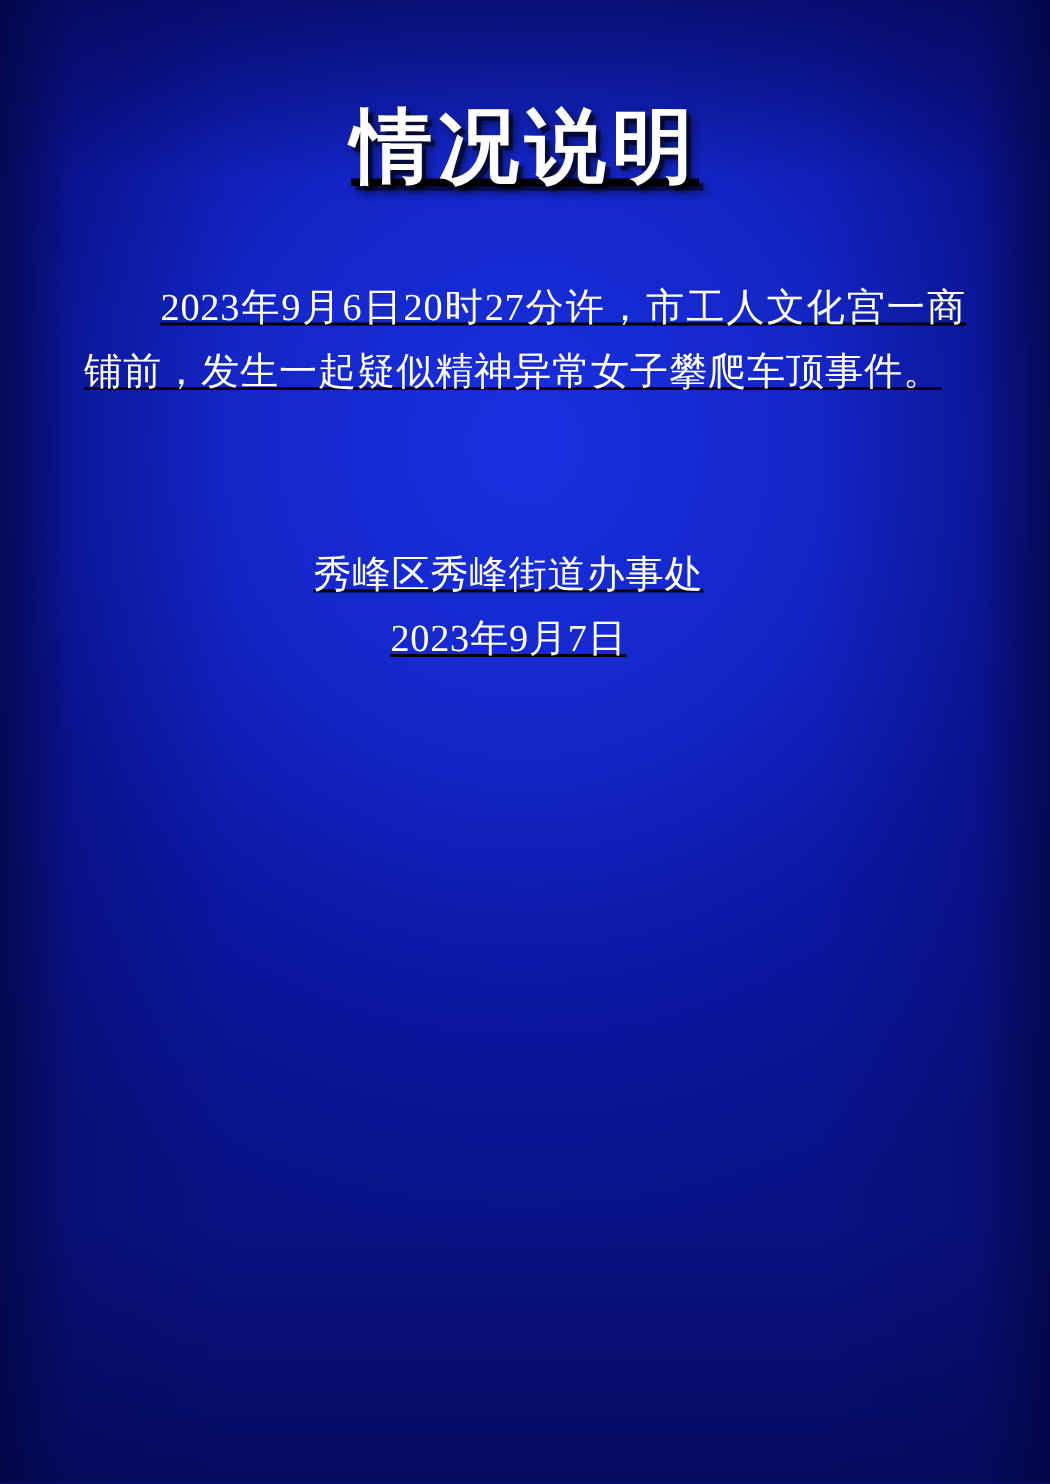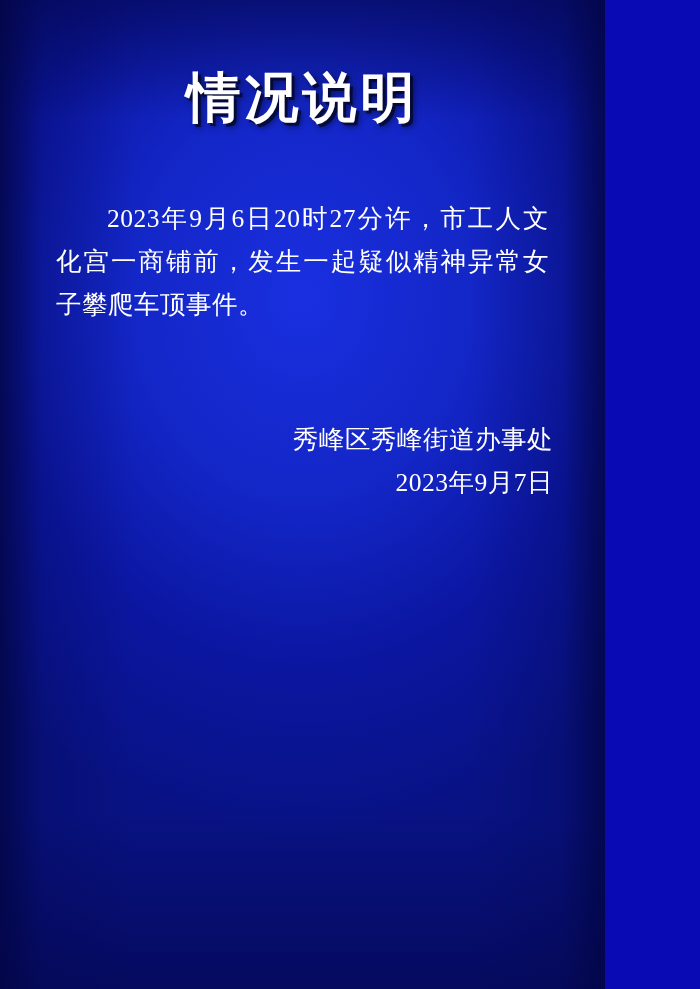--- a/index.html
+++ b/index.html
@@ -9,28 +9,29 @@
   body {
     width: 700px;
     height: 989px;
     font-family: "Liberation Serif", "DejaVu Serif", serif;
     background: #0a0ab4;
     overflow: hidden;
   }
 
   .poster {
     position: relative;
-    width: 605px;
+    width: 700px;
     height: 989px;
     box-sizing: border-box;
     
     background:
       radial-gradient(ellipse 75% 55% at 50% 30%, #1a2fe0 0%, #1326c6 38%, #0b16a0 68%, #081283 100%),
       linear-gradient(180deg, #0a0f7d 0%, #0f1ba8 20%, #1426c4 45%, #101c9e 72%, #0a1160 100%);
     overflow: hidden;
+    text-decoration: underline;
   }
 
   
   .poster::before {
     content: "";
     position: absolute;
     inset: 0;
     background: linear-gradient(90deg,
        rgba(2,4,60,0.75) 0%,
        rgba(2,4,60,0.18) 7%,
@@ -65,21 +66,21 @@
     font-size: 54px;
     font-weight: bold;
     letter-spacing: 4px;
     color: #ffffff;
     text-shadow:
       3px 3px 0 rgba(0,0,0,0.55),
       4px 4px 6px rgba(0,0,0,0.5);
   }
 
   .body-text {
-    margin-top: 62px;
+    margin-top: 48px;
     padding: 0 26px;
     color: #ffffff;
     font-size: 25.5px;
     line-height: 43px;
     letter-spacing: 0.5px;
     text-align: justify;
     text-justify: inter-ideograph;
   }
 
   .body-text p {
@@ -91,20 +92,21 @@
     margin-top: 92px;
     padding-right: 22px;
     text-align: right;
     color: #ffffff;
     font-size: 25.5px;
     line-height: 43px;
     letter-spacing: 0.5px;
   }
   .signature div {
     white-space: nowrap;
+    text-align: center;
   }
 </style>
 </head>
 <body>
 
 <div class="poster">
   <div class="content">
 
     <div class="title">情况说明</div>
 

